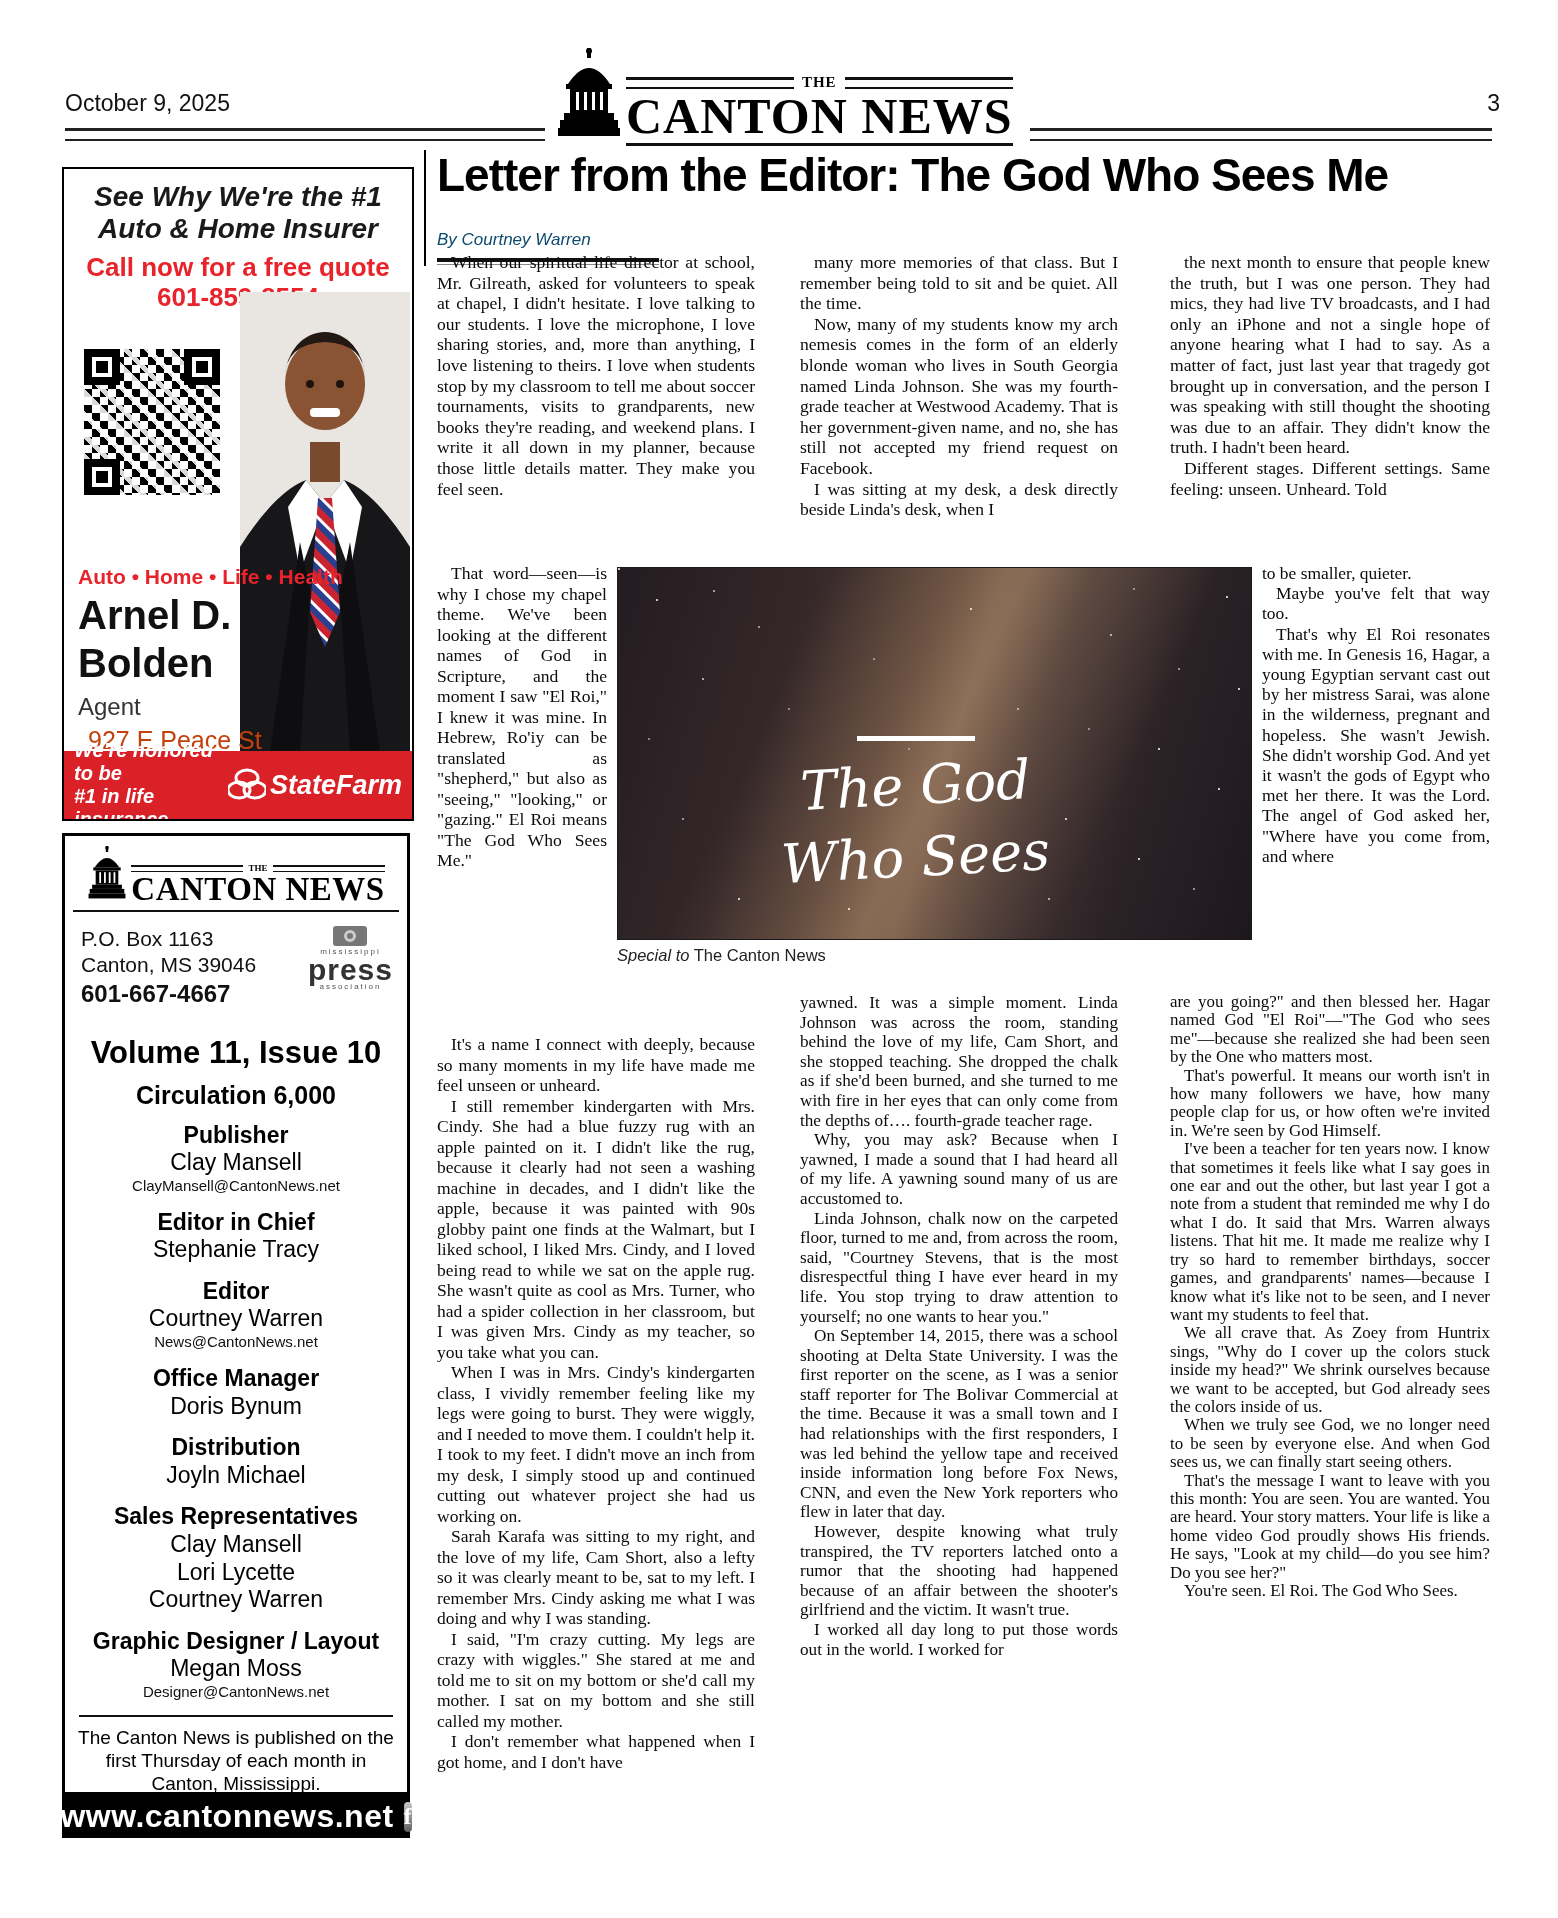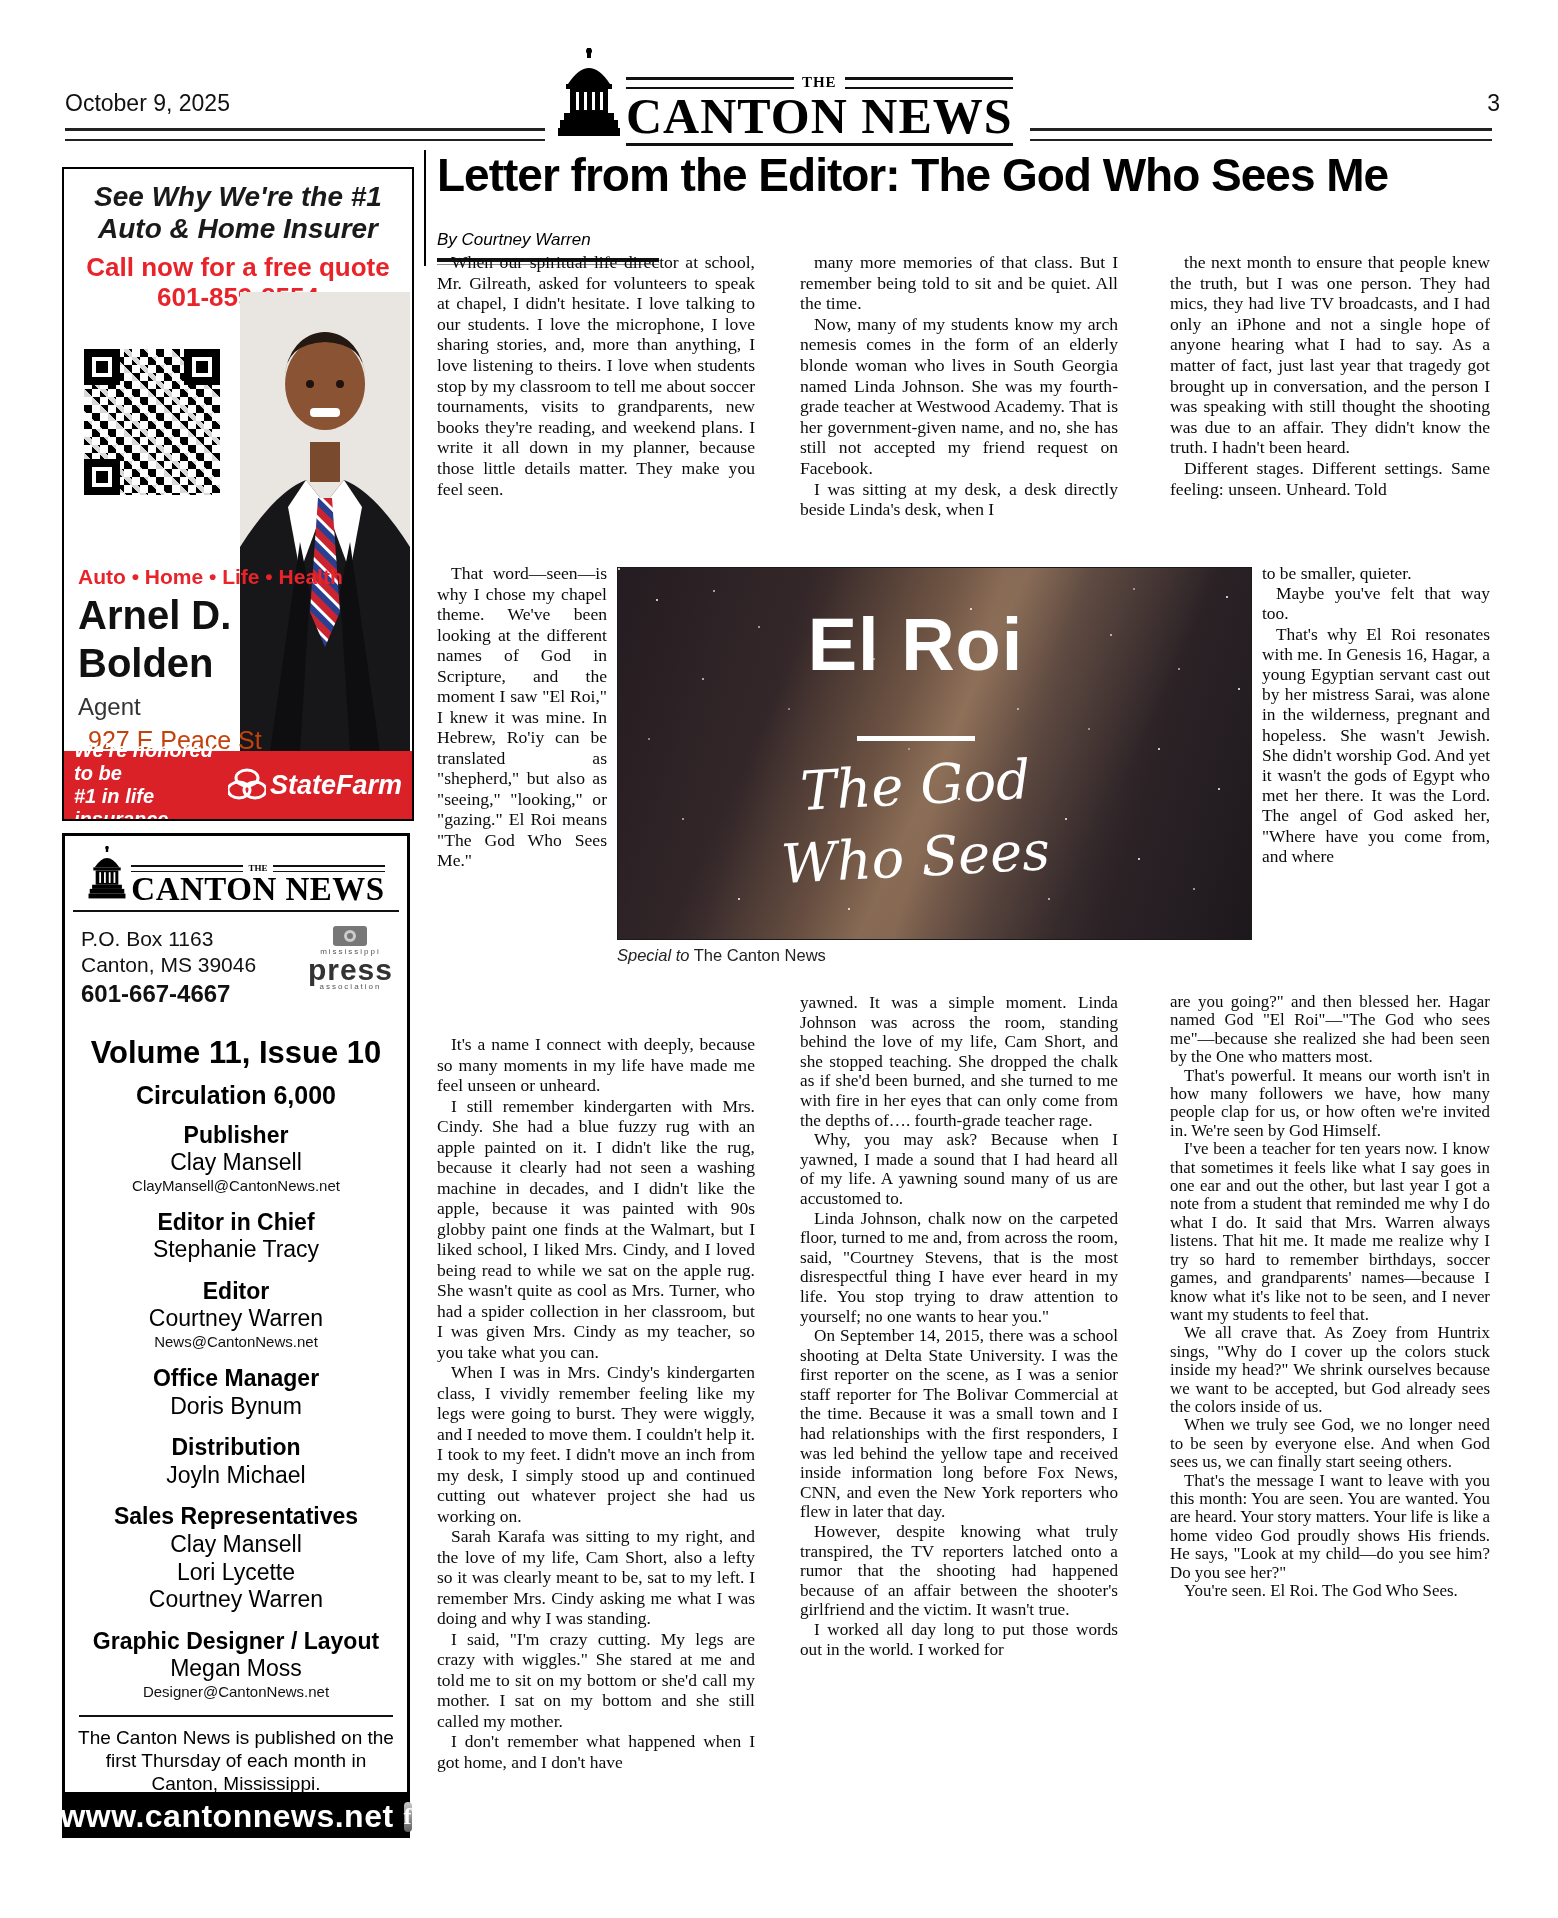--- a/index.html
+++ b/index.html
@@ -64,21 +64,21 @@
   .staff-entry .names{font-size:23px;line-height:1.2;white-space:pre-line;}
   .staff-entry .email{font-size:15px;line-height:1.2;color:#111;}
   .box-rule{border:0;border-top:2px solid #111;margin:10px 14px;}
   .pub-note,.sub-note{font-size:19px;line-height:1.2;margin:0 10px;}
   .webbar{position:absolute;left:62px;top:1795px;width:348px;height:43px;background:#000;display:flex;align-items:center;justify-content:center;gap:10px;}
   .webbar .url{color:#fff;font-weight:700;font-size:32px;letter-spacing:.5px;}
   .fb{width:30px;height:30px;border-radius:6px;background:linear-gradient(#c9c9c9,#5f5f5f);display:flex;align-items:center;justify-content:center;
       color:#fff;font-family:"Liberation Serif",serif;font-weight:700;font-size:24px;}
   
   .title{position:absolute;left:437px;top:152px;width:1085px;font-weight:700;font-size:46px;letter-spacing:-1px;line-height:1;color:#000;}
-  .byline{position:absolute;left:437px;top:230px;font-style:italic;font-size:17px;color:#000000;}
+  .byline{position:absolute;left:437px;top:230px;font-style:italic;font-size:17px;color:#0c4a6e;}
   .byline-rule{position:absolute;left:437px;top:258px;width:222px;height:7px;border-top:4px solid #111;border-bottom:1px solid #888;box-sizing:border-box;}
   .col{position:absolute;text-align:justify;font-family:"Liberation Serif",serif;color:#0a0a0a;overflow:hidden;}
   .col p{margin:0;text-indent:14px;}
   .cont p:first-child{text-indent:0;}
   .colA{left:437px;top:252px;width:318px;height:310px;font-size:17.6px;line-height:20.6px;}
   .colB{left:437px;top:563px;width:170px;height:470px;font-size:17.6px;line-height:20.5px;}
   .colC{left:437px;top:1034px;width:318px;height:846px;font-size:17.5px;line-height:20.5px;}
   .colD{left:800px;top:252px;width:318px;height:310px;font-size:17.6px;line-height:20.6px;}
   .colE{left:800px;top:993px;width:318px;height:887px;font-size:17.2px;line-height:19.6px;}
   .colF{left:1170px;top:252px;width:320px;height:312px;font-size:17.6px;line-height:20.6px;}
@@ -353,20 +353,19 @@
       <p class="para">I've been a teacher for ten years now. I know that sometimes it feels like what I say goes in one ear and out the other, but last year I got a note from a student that reminded me why I do what I do. It said that Mrs. Warren always listens. That hit me. It made me realize why I try so hard to remember birthdays, soccer games, and grandparents' names—because I know what it's like not to be seen, and I never want my students to feel that.</p>
       <p class="para">We all crave that. As Zoey from Huntrix sings, "Why do I cover up the colors stuck inside my head?" We shrink ourselves because we want to be accepted, but God already sees the colors inside of us.</p>
       <p class="para">When we truly see God, we no longer need to be seen by everyone else. And when God sees us, we can finally start seeing others.</p>
       <p class="para">That's the message I want to leave with you this month: You are seen. You are wanted. You are heard. Your story matters. Your life is like a home video God proudly shows His friends. He says, "Look at my child—do you see him? Do you see her?"</p>
       <p class="para">You're seen. El Roi. The God Who Sees.</p>
     </div>
 
   <div class="feature">
     <div class="band"></div>
     <div class="stars"></div>
-    <div class="el-roi">El Roi</div>
     <div class="divline"></div>
     <div class="script1">The God</div>
     <div class="script2">Who Sees</div>
   </div>
   <div class="caption"><span class="it">Special to</span><span> The Canton News</span></div>
 
 </div>
 
 </body></html>

